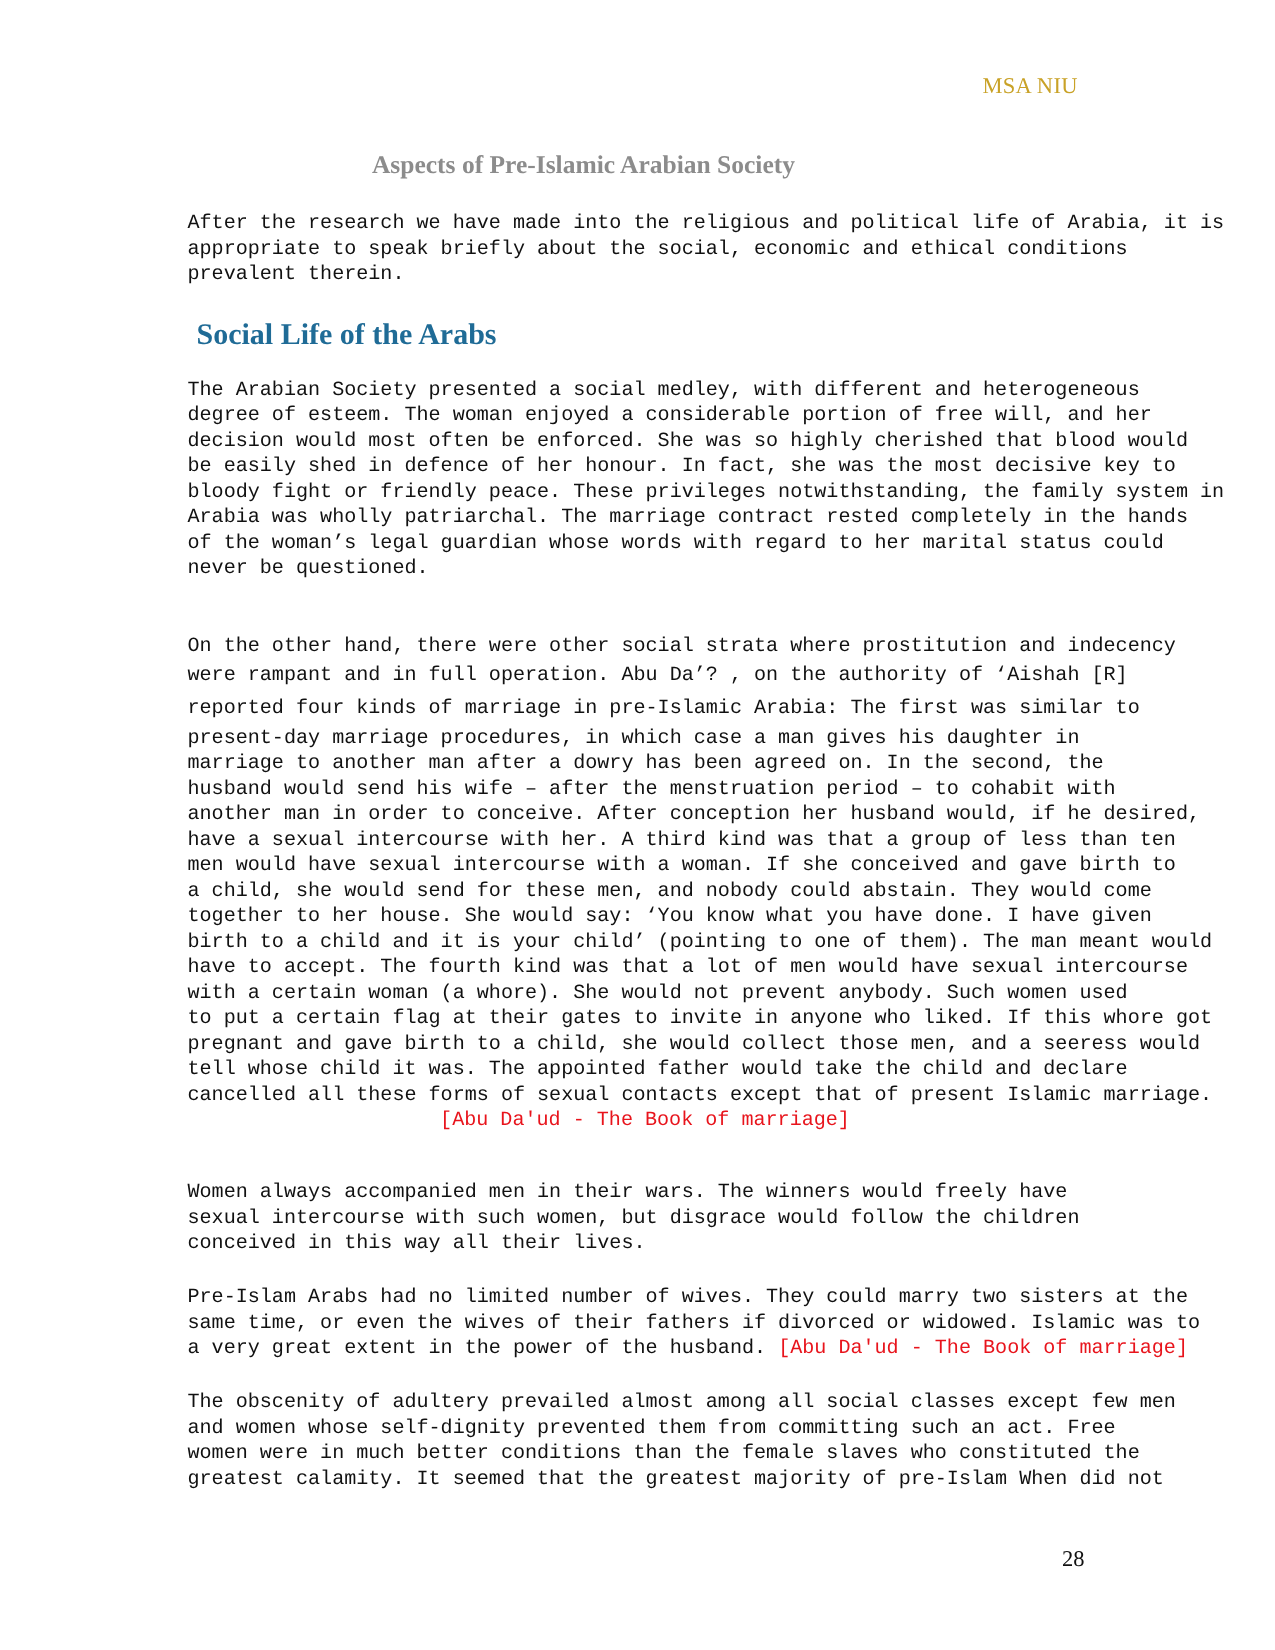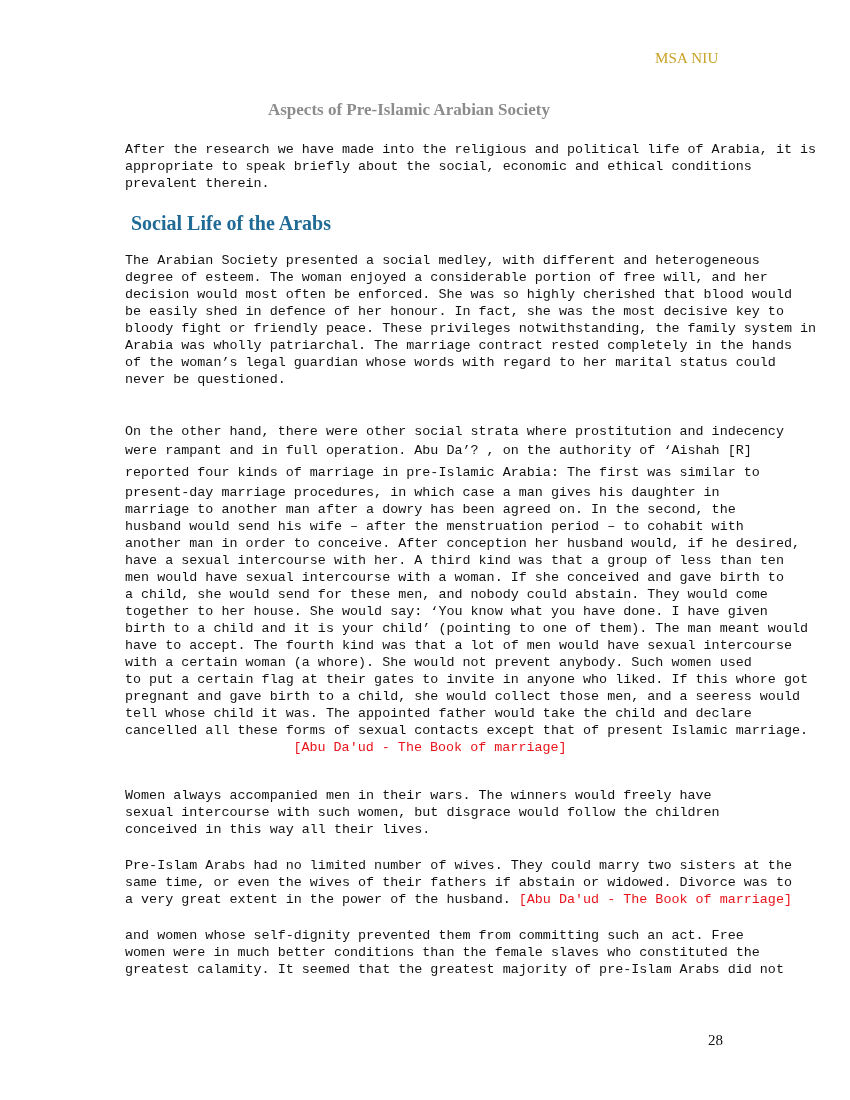--- a/index.html
+++ b/index.html
@@ -26,21 +26,20 @@
     .title {
       position: absolute;
       top: 100px;
       left: 0;
       width: 778px;
       text-align: center;
       font-family: "Liberation Serif", serif;
       font-weight: bold;
       font-size: 17px;
       color: #8c8c8c;
-      padding-left: 20px;
     }
     .body-text {
       position: absolute;
       left: 125px;
       width: 610px;
       font-family: Liberation Mono, monospace;
       font-size: 13.4px;
       line-height: 17px;
       color: #111111;
     }
@@ -126,25 +125,26 @@
   </div>
 
   <div class="body-text" style="top:787px;">
     <span class="line">Women always accompanied men in their wars. The winners would freely have</span>
     <span class="line">sexual intercourse with such women, but disgrace would follow the children</span>
     <span class="line">conceived in this way all their lives.</span>
   </div>
 
   <div class="body-text" style="top:857px;">
     <span class="line">Pre-Islam Arabs had no limited number of wives. They could marry two sisters at the</span>
-    <span class="line">same time, or even the wives of their fathers if abstain or widowed. Divorce was to</span>
+    <span class="line">same time, or even the wives of their fathers if divorced or widowed. Islamic was to</span>
     <span class="line"><span>a very great extent in the power of the husband. </span><span class="citation">[Abu Da'ud - The Book of marriage]</span></span>
   </div>
 
   <div class="body-text" style="top:927px;">
+    <span class="line">The obscenity of adultery prevailed almost among all social classes except few men</span>
     <span class="line">and women whose self-dignity prevented them from committing such an act. Free</span>
     <span class="line">women were in much better conditions than the female slaves who constituted the</span>
-    <span class="line">greatest calamity. It seemed that the greatest majority of pre-Islam Arabs did not</span>
+    <span class="line">greatest calamity. It seemed that the greatest majority of pre-Islam When did not</span>
   </div>
 
   <div class="page-number">28</div>
 
 </div>
 
 </body></html>

